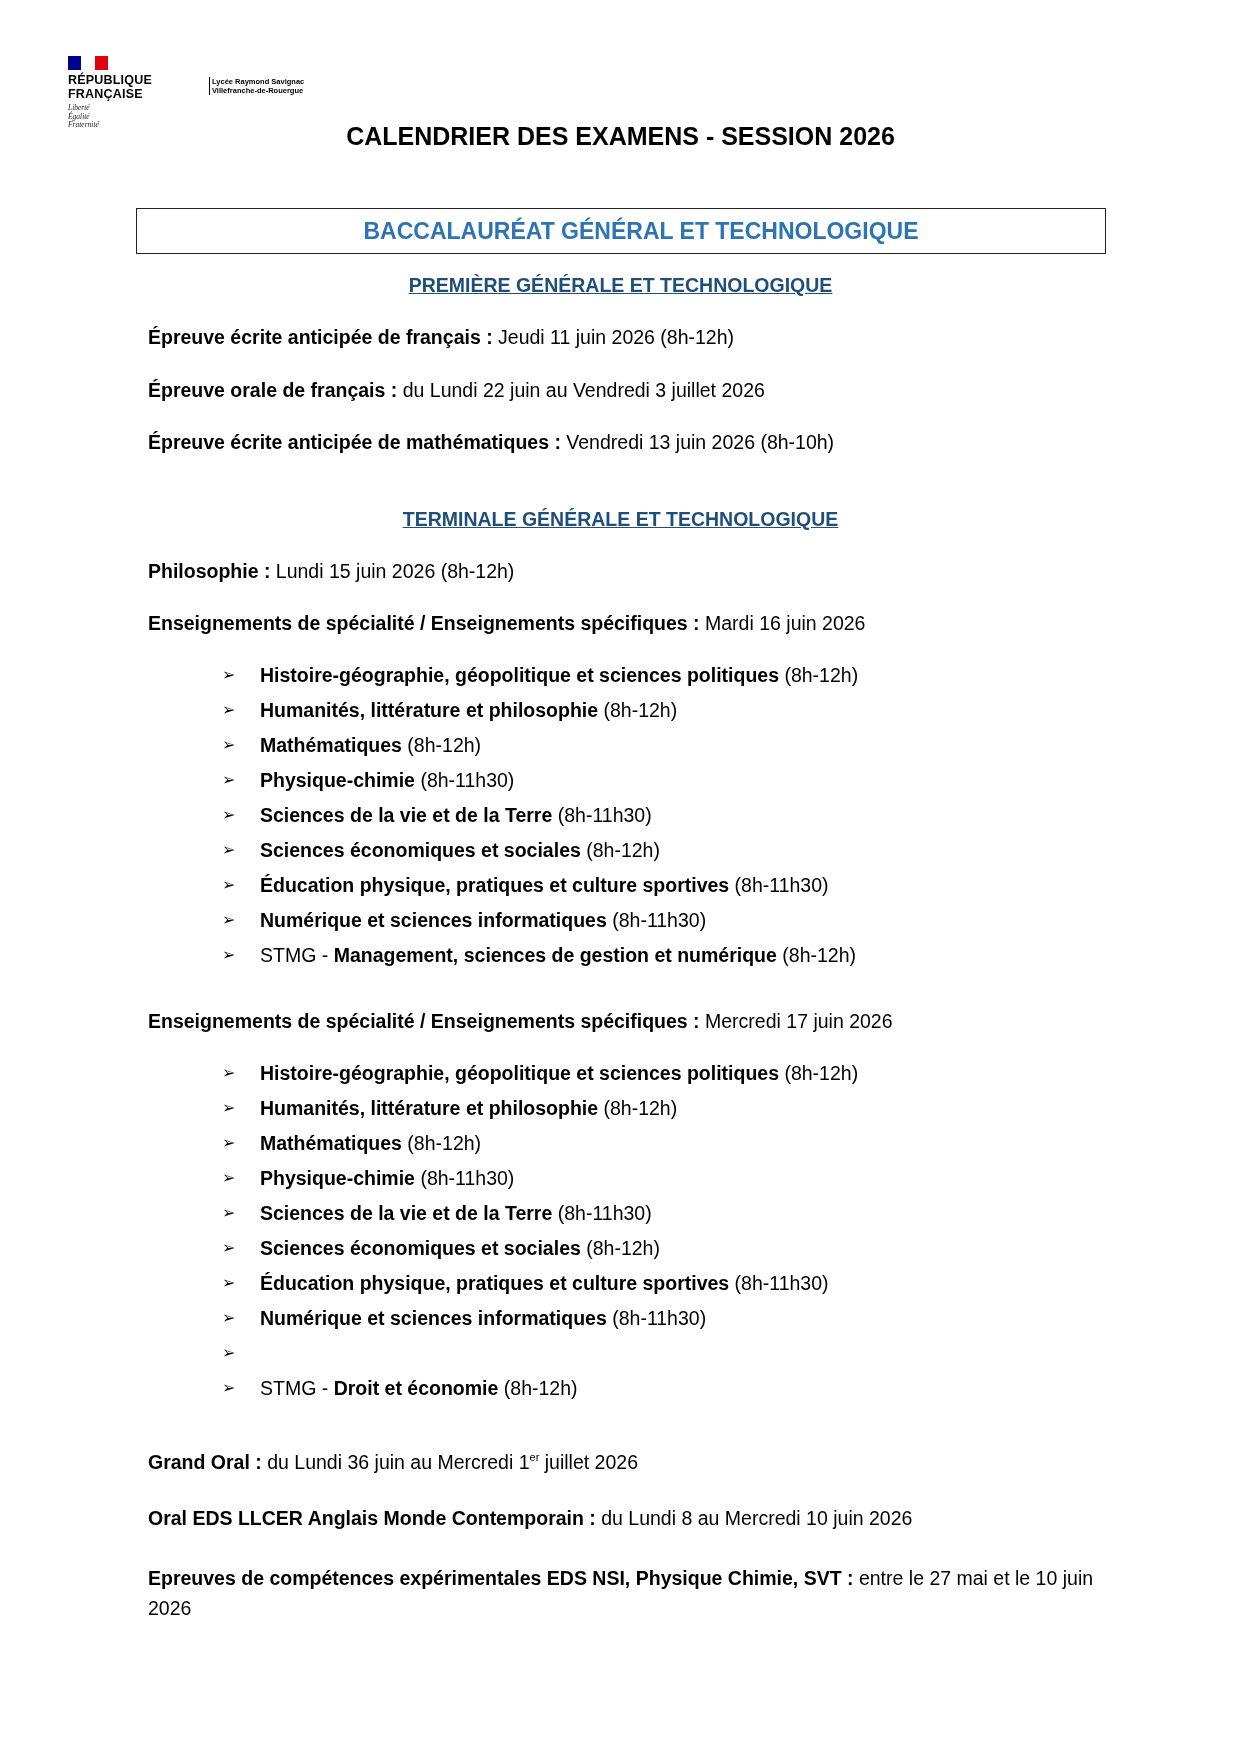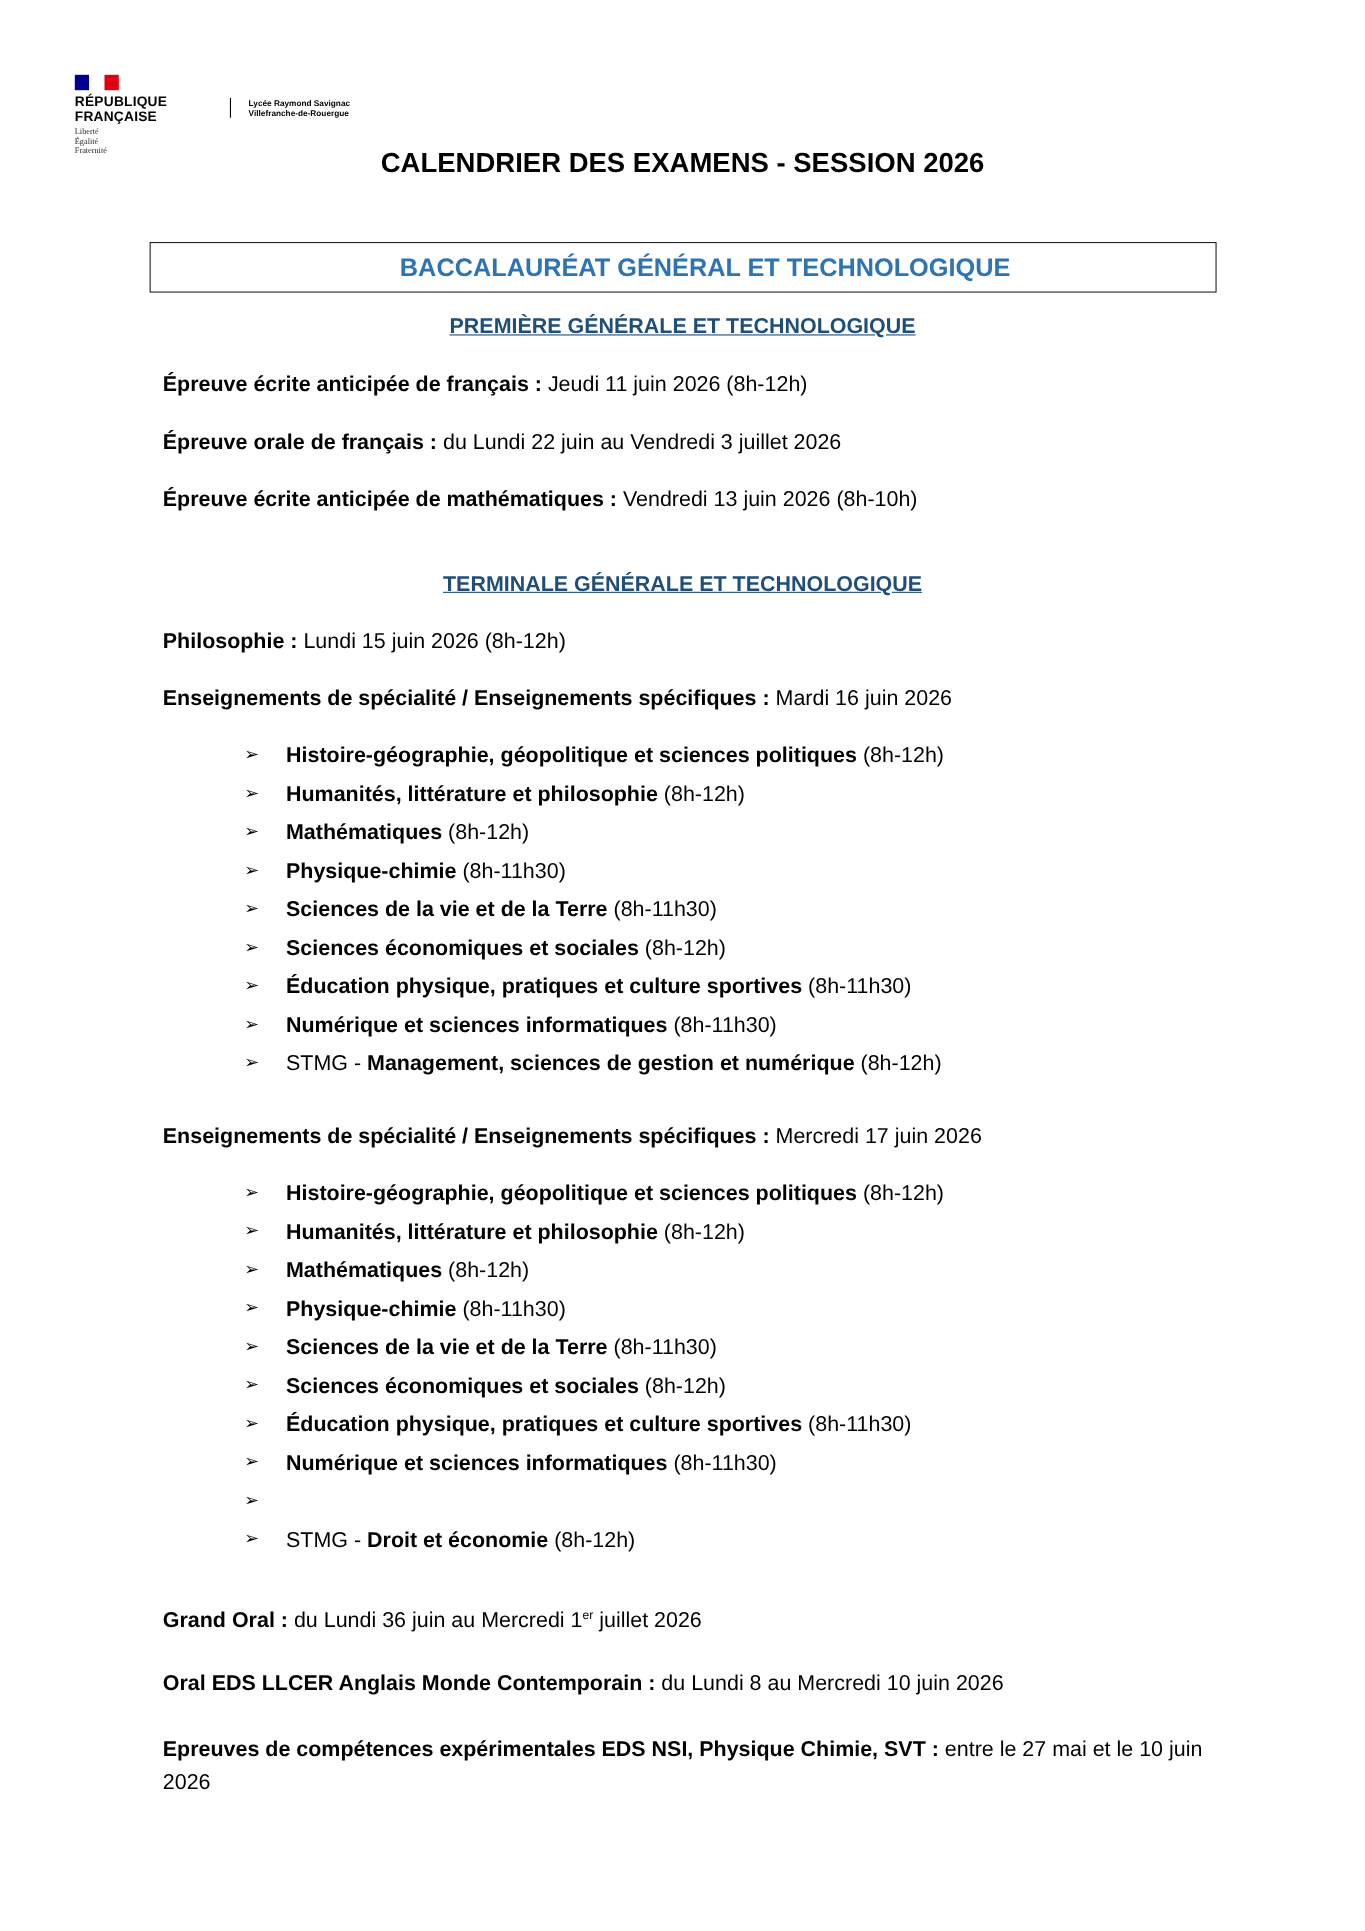--- a/index.html
+++ b/index.html
@@ -1,30 +1,30 @@
 <!DOCTYPE html>
 <html><head>
 <meta charset="utf-8">
 <style>
   html, body { margin: 0; padding: 0; background: #ffffff; }
   body {
     width: 1241px; height: 1755px; position: relative; overflow: hidden;
     font-family: "Liberation Sans", sans-serif; color: #000;
   }
-  .page { position: absolute; left: 0; top: 12px; width: 1241px; height: 1453px; }
+  .page { position: absolute; left: 0; top: 0; width: 1241px; height: 1453px; }
 
   
   .rf-block { position: absolute; left: 68px; top: 56px; }
   .flag { display: flex; width: 40px; height: 14px; margin-bottom: 3px; }
   .flag .b { flex: 1; background: #000091; }
   .flag .w { flex: 1; background: #ffffff; }
   .flag .r { flex: 1; background: #e1000f; }
   .rf-name { font-weight: bold; font-size: 12.5px; line-height: 14px; letter-spacing: 0.2px; }
-  .rf-motto { font-family: "Liberation Serif", serif; font-size: 7.5px; line-height: 8.5px; margin-top: 3px; color: #222; }
-  .lycee-block { position: absolute; left: 209px; top: 77px; border-left: 1px solid #000; padding-left: 16px; }
+  .rf-motto { font-style: italic; font-family: "Liberation Serif", serif; font-size: 7.5px; line-height: 8.5px; margin-top: 3px; color: #222; }
+  .lycee-block { position: absolute; left: 209px; top: 77px; border-left: 1px solid #000; padding-left: 2px; }
   .lycee-line { font-size: 7.5px; line-height: 9px; font-weight: bold; }
 
   
   .main-title {
     position: absolute; left: 0; width: 1241px; top: 122px; text-align: center;
     font-weight: bold; font-size: 25px;
   }
   .bac-box {
     position: absolute; left: 136px; top: 208px; width: 970px; height: 46px;
     border: 1px solid #222; box-sizing: border-box;

